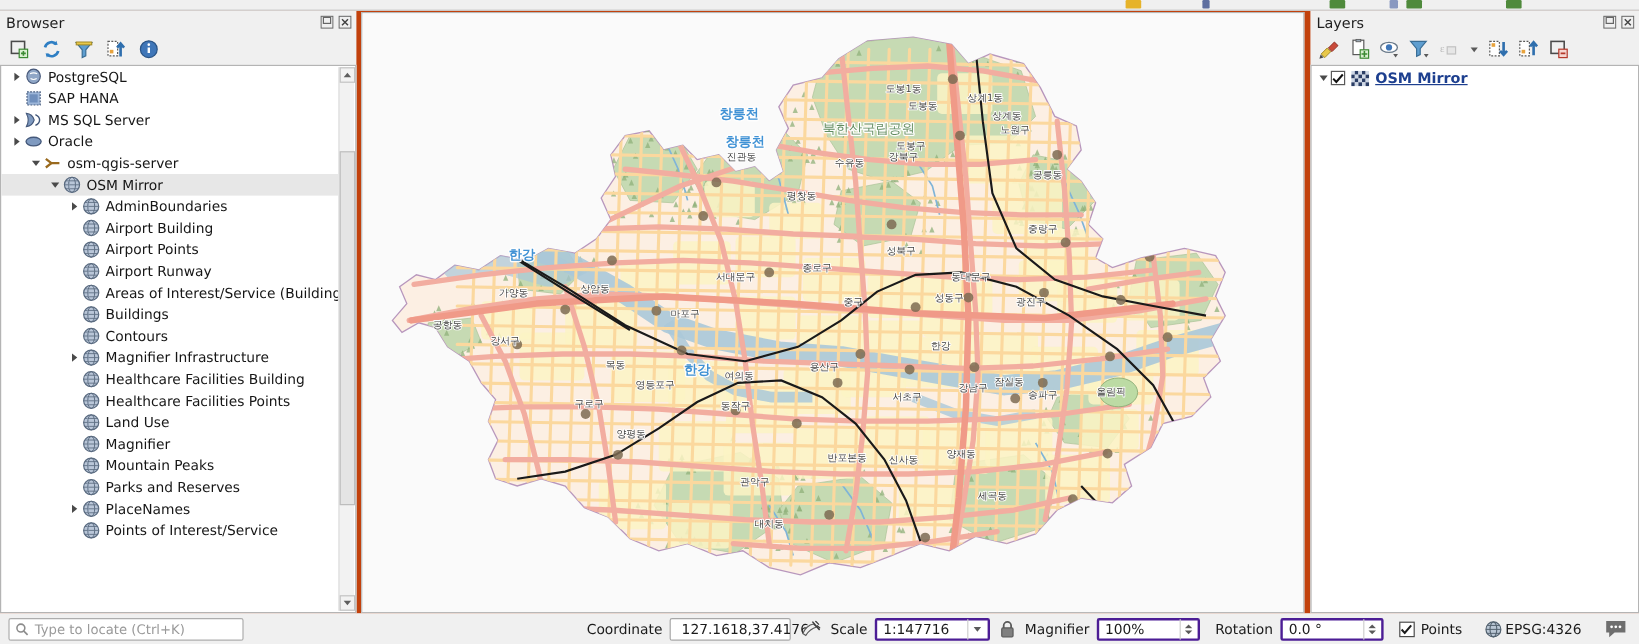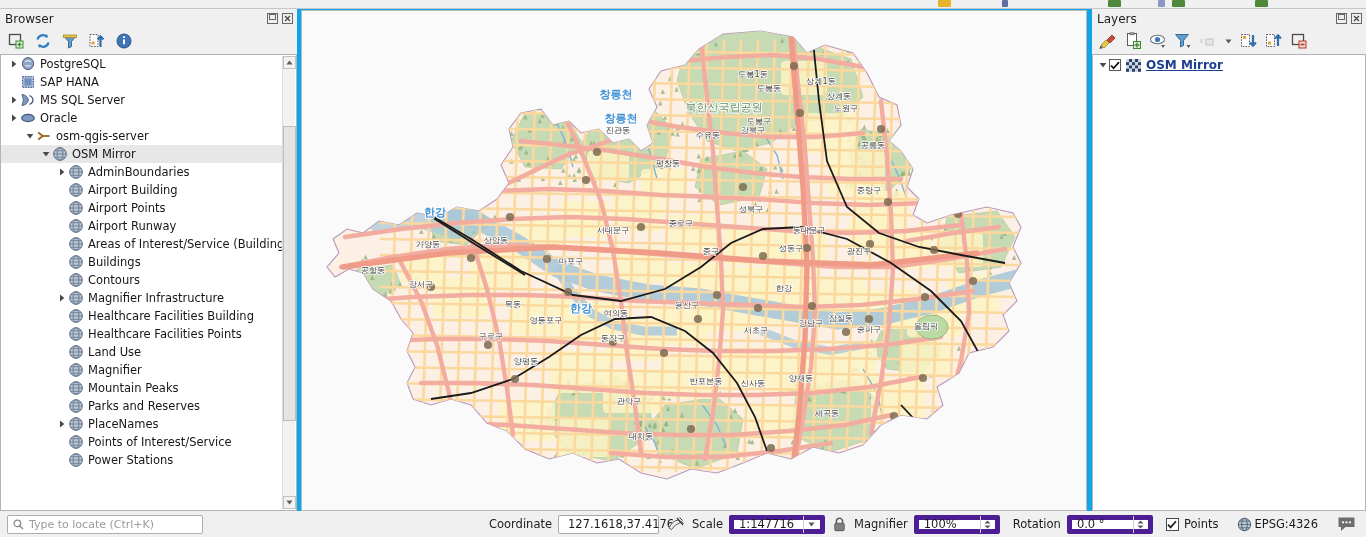--- a/index.html
+++ b/index.html
@@ -5,21 +5,21 @@
   * { box-sizing: border-box; }
   html, body {
     margin: 0; padding: 0;
     width: 1366px; height: 537px;
     overflow: hidden;
     background: #f0f0f0;
     font-family: "DejaVu Sans", "Liberation Sans", sans-serif;
     font-size: 11px;
     color: #1b1b1b;
   }
-  #app { position: relative; width: 1366px; height: 537px; background: #0ea5e9; }
+  #app { position: relative; width: 1366px; height: 537px; background: #c2410c; }
 
   
   .toolbar-sliver {
     position: absolute; left: 0; top: 0; width: 1366px; height: 9px;
     background: #f0f0f0; border-bottom: 1px solid #c6c6c6;
     overflow: hidden;
   }
   .tb-chip { position: absolute; top: 0px; width: 13px; height: 7px; border-radius: 1px; }
 
   
@@ -109,21 +109,21 @@
     display: flex; align-items: center; padding: 0 5px; cursor: text;
   }
   .locate .ph { color: #9a9a9a; font-size: 11px; margin-left: 5px; }
   .sb-right { margin-left: auto; display: flex; align-items: center; height: 26px; padding-right: 6px; }
   .sb-lab { font-size: 11.5px; color: #1b1b1b; margin: 0 6px 0 0; }
   .sb-field {
     height: 19px; background: #fff; border: 1px solid #a8a8a8; border-radius: 2px;
     display: flex; align-items: center; padding: 0 5px; font-size: 11.5px; cursor: text;
   }
   .sb-combo {
-    height: 19px; background: #fff; border: 5px solid #4c1d95; border-radius: 2px;
+    height: 19px; background: #fff; border: 2px solid #4c1d95; border-radius: 2px;
     display: flex; align-items: center; font-size: 11.5px;
   }
   .sb-combo .val { padding: 0 5px; flex: 1; }
   .sb-arrow {
     width: 17px; height: 17px; border-left: 1px solid #cfcfcf;
     display: flex; align-items: center; justify-content: center; cursor: pointer;
   }
   .spin-btns {
     width: 15px; height: 17px; border-left: 1px solid #cfcfcf;
     display: flex; flex-direction: column; align-items: center; justify-content: center; cursor: pointer;
@@ -464,31 +464,20 @@
           <div class="trow">
             <span style="flex: 0 0 54px;"></span>
             <span class="twist"></span>
             <svg width="16" height="16" viewBox="0 0 16 16" class="ticon-s">
               <circle cx="8" cy="8" r="6.3" fill="#b9c6d8" stroke="#5a6b80" stroke-width="1"></circle>
               <ellipse cx="8" cy="8" rx="2.9" ry="6.3" fill="none" stroke="#5a6b80" stroke-width="0.8"></ellipse>
               <path d="M1.7 8 h12.6 M2.8 4.7 h10.4 M2.8 11.3 h10.4" stroke="#5a6b80" stroke-width="0.7"></path>
               <path d="M4.5 4 q2 2 1 4 q-1 2 1 3.6" fill="none" stroke="#8fa0b5" stroke-width="0.7"></path>
             </svg>
             <span class="tlabel">Points of Interest/Service</span>
-          </div>
-          <div class="trow">
-            <span style="flex: 0 0 54px;"></span>
-            <span class="twist"></span>
-            <svg width="16" height="16" viewBox="0 0 16 16" class="ticon-s">
-              <circle cx="8" cy="8" r="6.3" fill="#b9c6d8" stroke="#5a6b80" stroke-width="1"></circle>
-              <ellipse cx="8" cy="8" rx="2.9" ry="6.3" fill="none" stroke="#5a6b80" stroke-width="0.8"></ellipse>
-              <path d="M1.7 8 h12.6 M2.8 4.7 h10.4 M2.8 11.3 h10.4" stroke="#5a6b80" stroke-width="0.7"></path>
-              <path d="M4.5 4 q2 2 1 4 q-1 2 1 3.6" fill="none" stroke="#8fa0b5" stroke-width="0.7"></path>
-            </svg>
-            <span class="tlabel">Power Stations</span>
           </div>
         </div>
       <div class="vscroll">
         <div class="vs-btn vs-up">
           <svg width="7" height="5" viewBox="0 0 7 5">
               <path d="M3.5 0.6 L6.6 4.4 L0.4 4.4 z" fill="#5e5e5e"></path>
             </svg>
         </div>
         <div class="vs-thumb" style="top:70px;height:295px;"></div>
         <div class="vs-btn vs-dn">

